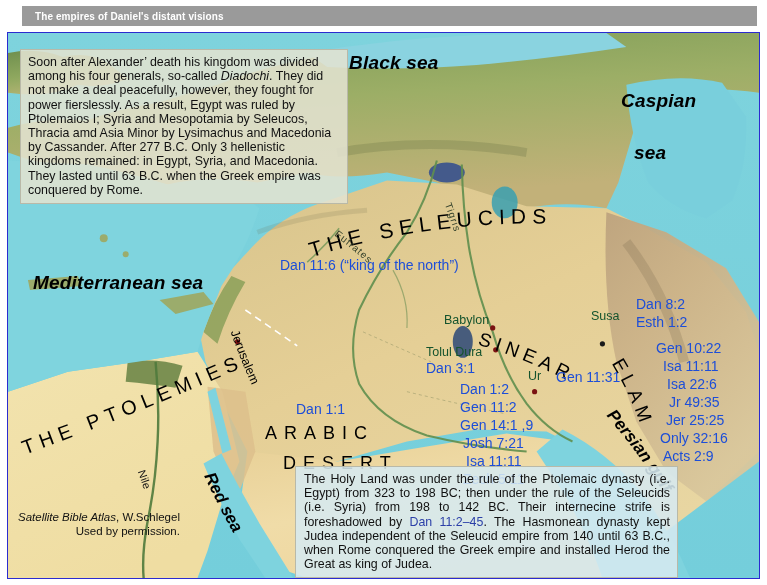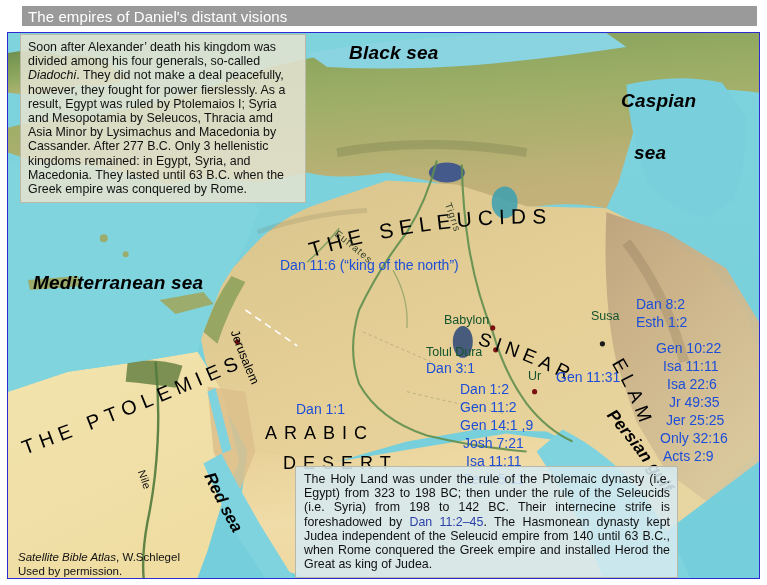--- a/index.html
+++ b/index.html
@@ -4,22 +4,22 @@
 <style>
   html,body{margin:0;padding:0;background:#ffffff;}
   body{width:767px;height:585px;overflow:hidden;
        font-family:"Liberation Sans",sans-serif;}
 
   #page{position:relative;width:767px;height:585px;background:#fff;}
 
   
   #titlebar{position:absolute;left:22px;top:6px;width:735px;height:20px;
             background:#9a9a9a;display:flex;align-items:center;}
-  #titlebar .ttl{color:#ffffff;font-size:15px;font-weight:normal;
-                 padding-left:6px;letter-spacing:.1px;}
+  #titlebar .ttl{color:#ffffff;font-size:10px;font-weight:bold;
+                 padding-left:13px;letter-spacing:.1px;}
 
   
   #mapframe{position:absolute;left:7px;top:32px;width:753px;height:547px;
             border:1.5px solid #2b2bd0;box-sizing:border-box;overflow:hidden;
             background:#7fd4de;}
   #mapsvg{position:absolute;left:0;top:0;width:100%;height:100%;display:block;}
 
   
   .lab{position:absolute;white-space:nowrap;pointer-events:none;}
 
@@ -31,31 +31,31 @@
   .place{color:#14532d;font-size:12.5px;}
 
   .spaced{color:#000;font-weight:normal;letter-spacing:7px;font-size:20px;}
 
   
 
   
   .box{position:absolute;box-sizing:border-box;
        border:1px solid #b9b9a8;padding:5px 7px 6px 7px;
        font-size:12.4px;line-height:14.2px;color:#111;}
-  #box-top{left:12px;top:1px;width:286px;
+  #box-top{left:12px;top:16px;width:328px;
            background:rgba(226,226,208,0.88);}
   #box-bottom{left:287px;top:433px;width:383px;
               background:rgba(214,233,240,0.88);
               text-align:justify;padding-left:8px;}
   .box i{font-style:italic;}
   .box .bref{color:#2b3fa8;}
 
   
-  #credit{position:absolute;left:10px;top:518px;font-size:11.5px;
-          line-height:13.5px;color:#111;}
+  #credit{position:absolute;left:10px;top:478px;font-size:11.5px;
+          line-height:13.5px;color:#111;text-align:right;}
   #credit .it{font-style:italic;}
 </style>
 </head>
 <body>
 
 <div id="page">
 
   <div id="titlebar">
     <span class="ttl">The empires of Daniel's distant visions</span>
   </div>
@@ -222,21 +222,21 @@
         <textPath href="#pJerus" startOffset="0%">Jerusalem</textPath>
       </text>
       <text font-family="Liberation Sans, sans-serif" font-size="10" fill="#33402a" letter-spacing="1">
         <textPath href="#pEufr" startOffset="0%">Eufrates</textPath>
       </text>
       <text font-family="Liberation Sans, sans-serif" font-size="10" fill="#33402a" letter-spacing="1">
         <textPath href="#pTigris" startOffset="0%">Tigris</textPath>
       </text>
     </svg>
 
-    <div class="lab sea" style="left:299px;top:9px;padding-left:42px;">Black sea</div>
+    <div class="lab sea" style="left:299px;top:19px;padding-left:42px;">Black sea</div>
     <div class="lab sea" style="left:613px;top:57px;">Caspian</div>
     <div class="lab sea" style="left:626px;top:109px;text-align:center;">sea</div>
     <div class="lab sea" style="left:25px;top:239px;">Mediterranean sea</div>
 
     <div class="lab spaced" style="left:257px;top:390px;letter-spacing:7px;font-size:18px;">ARABIC</div>
     <div class="lab spaced" style="left:275px;top:420px;letter-spacing:7px;font-size:18px;">DESERT</div>
 
     <div class="lab place" style="left:436px;top:280px;">Babylon</div>
     <div class="lab place" style="left:583px;top:276px;">Susa</div>
     <div class="lab place" style="left:520px;top:336px;">Ur</div>

